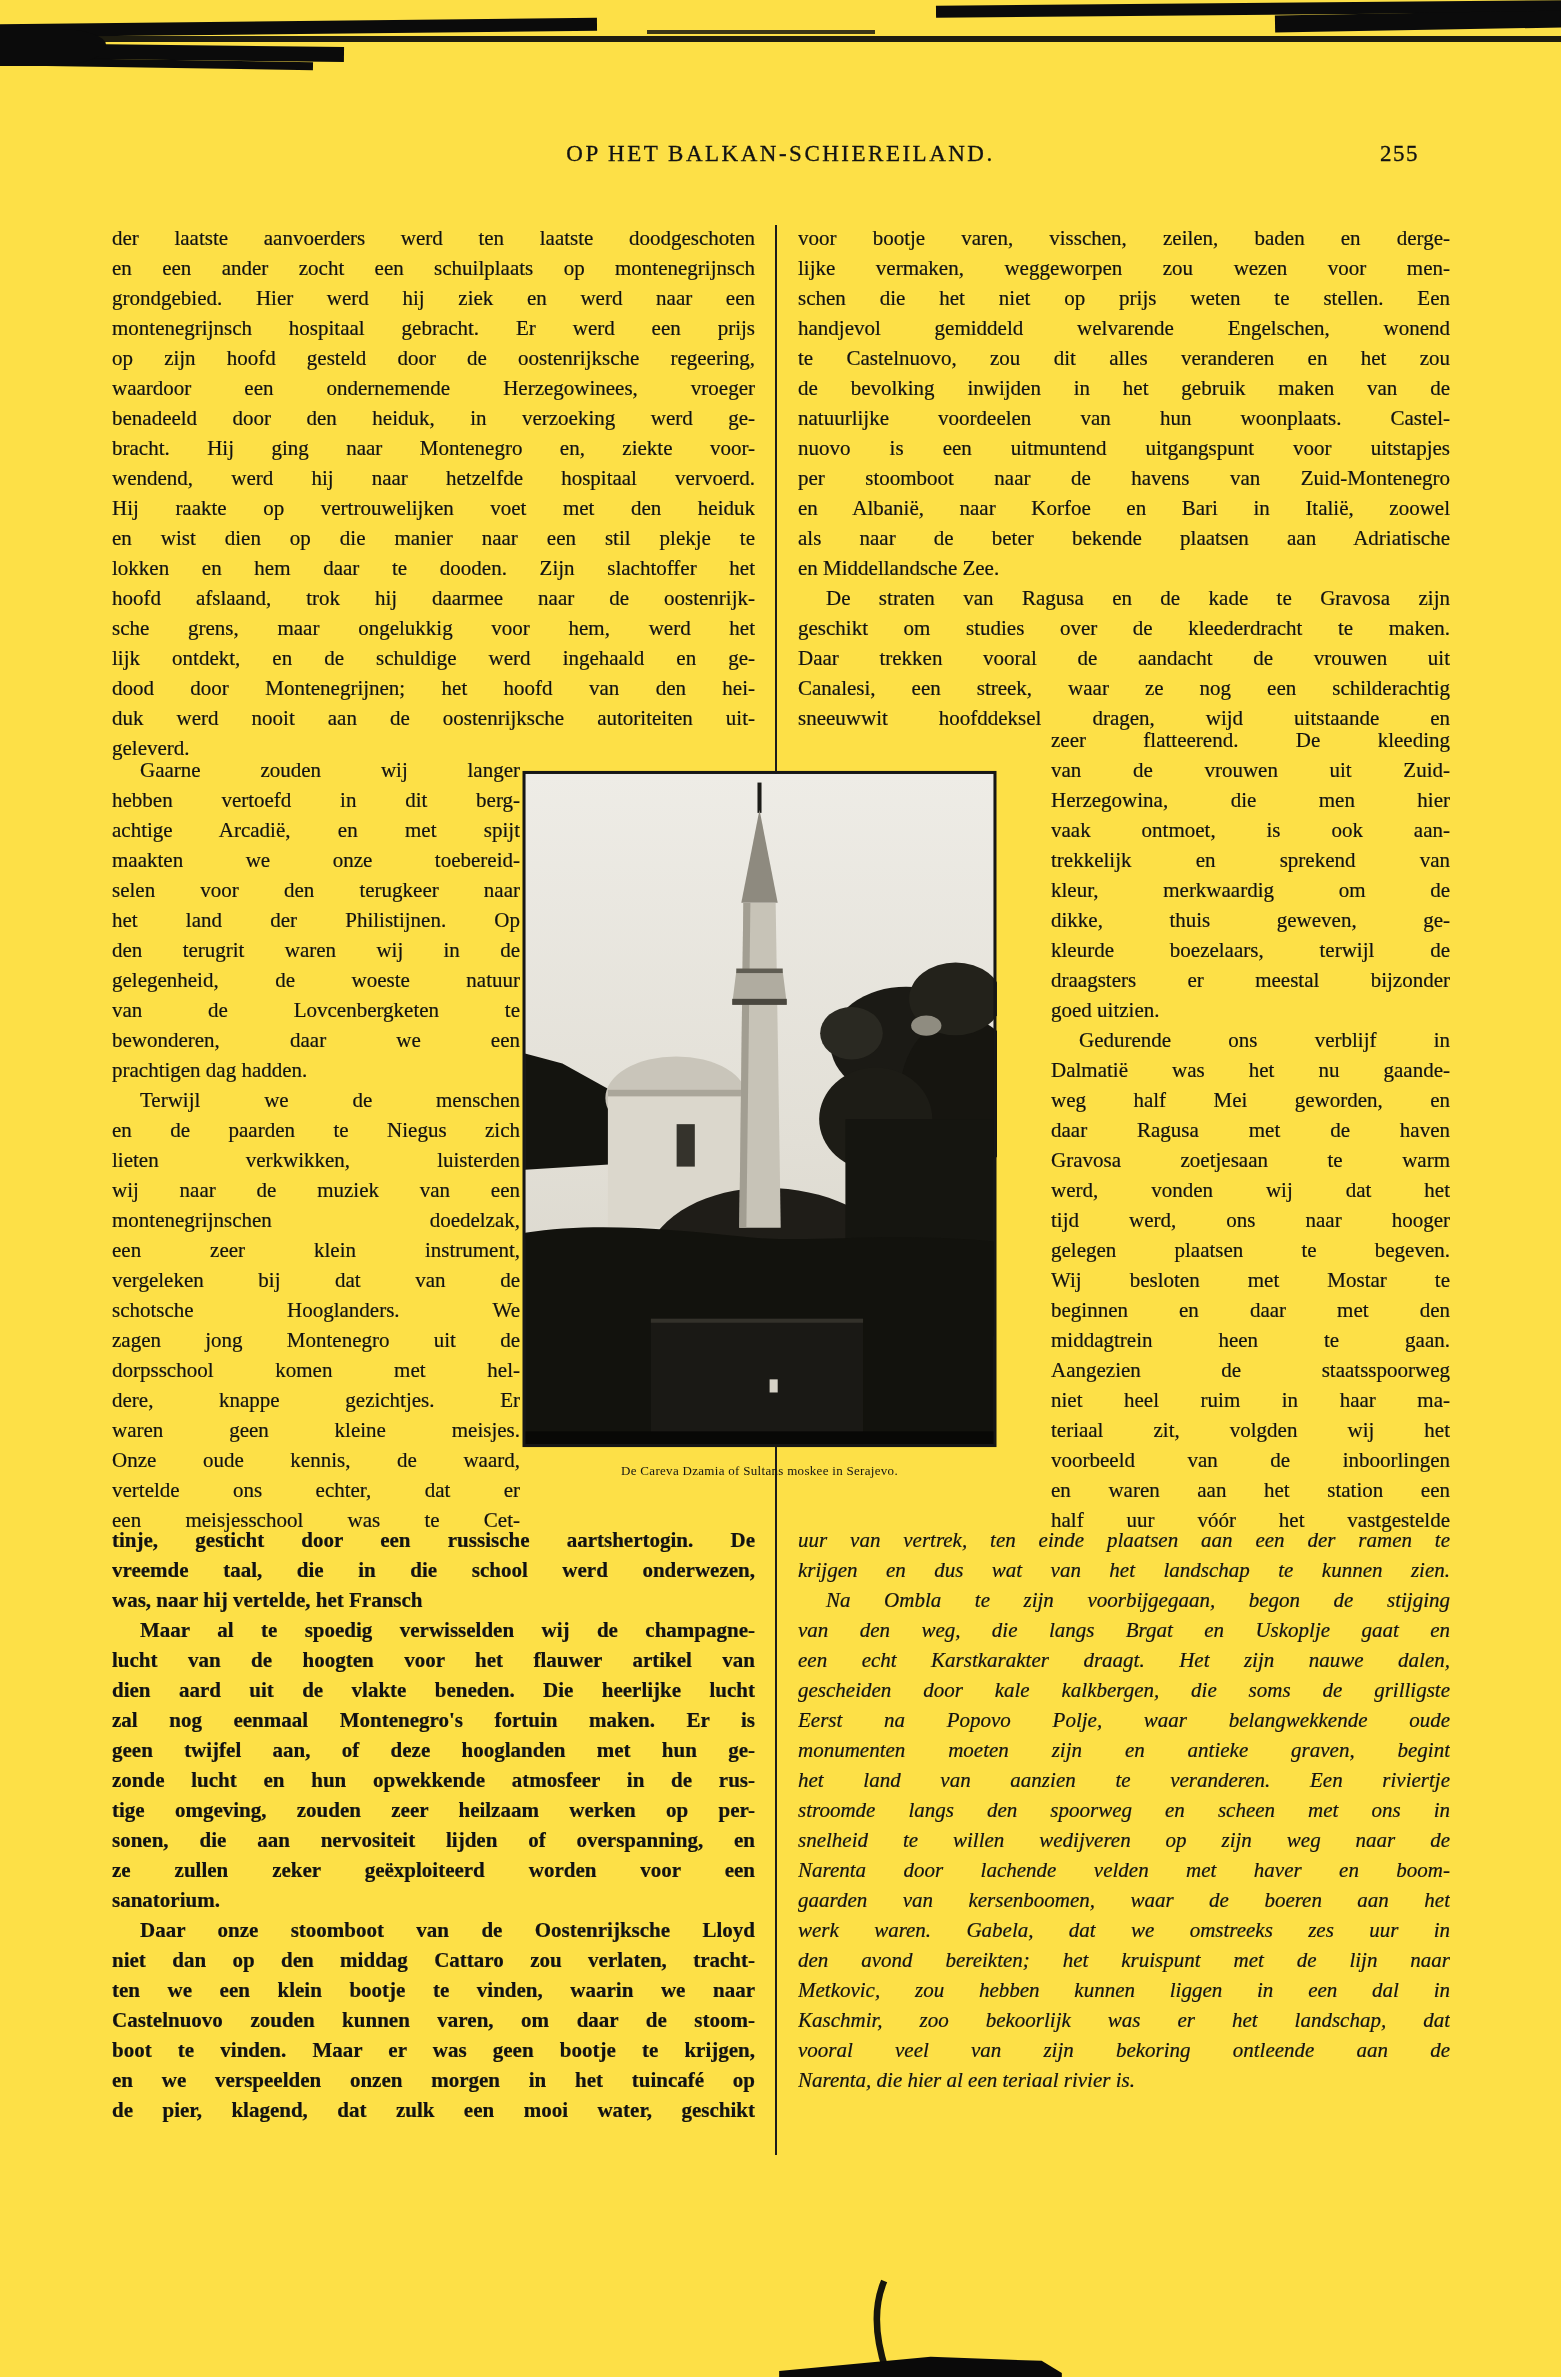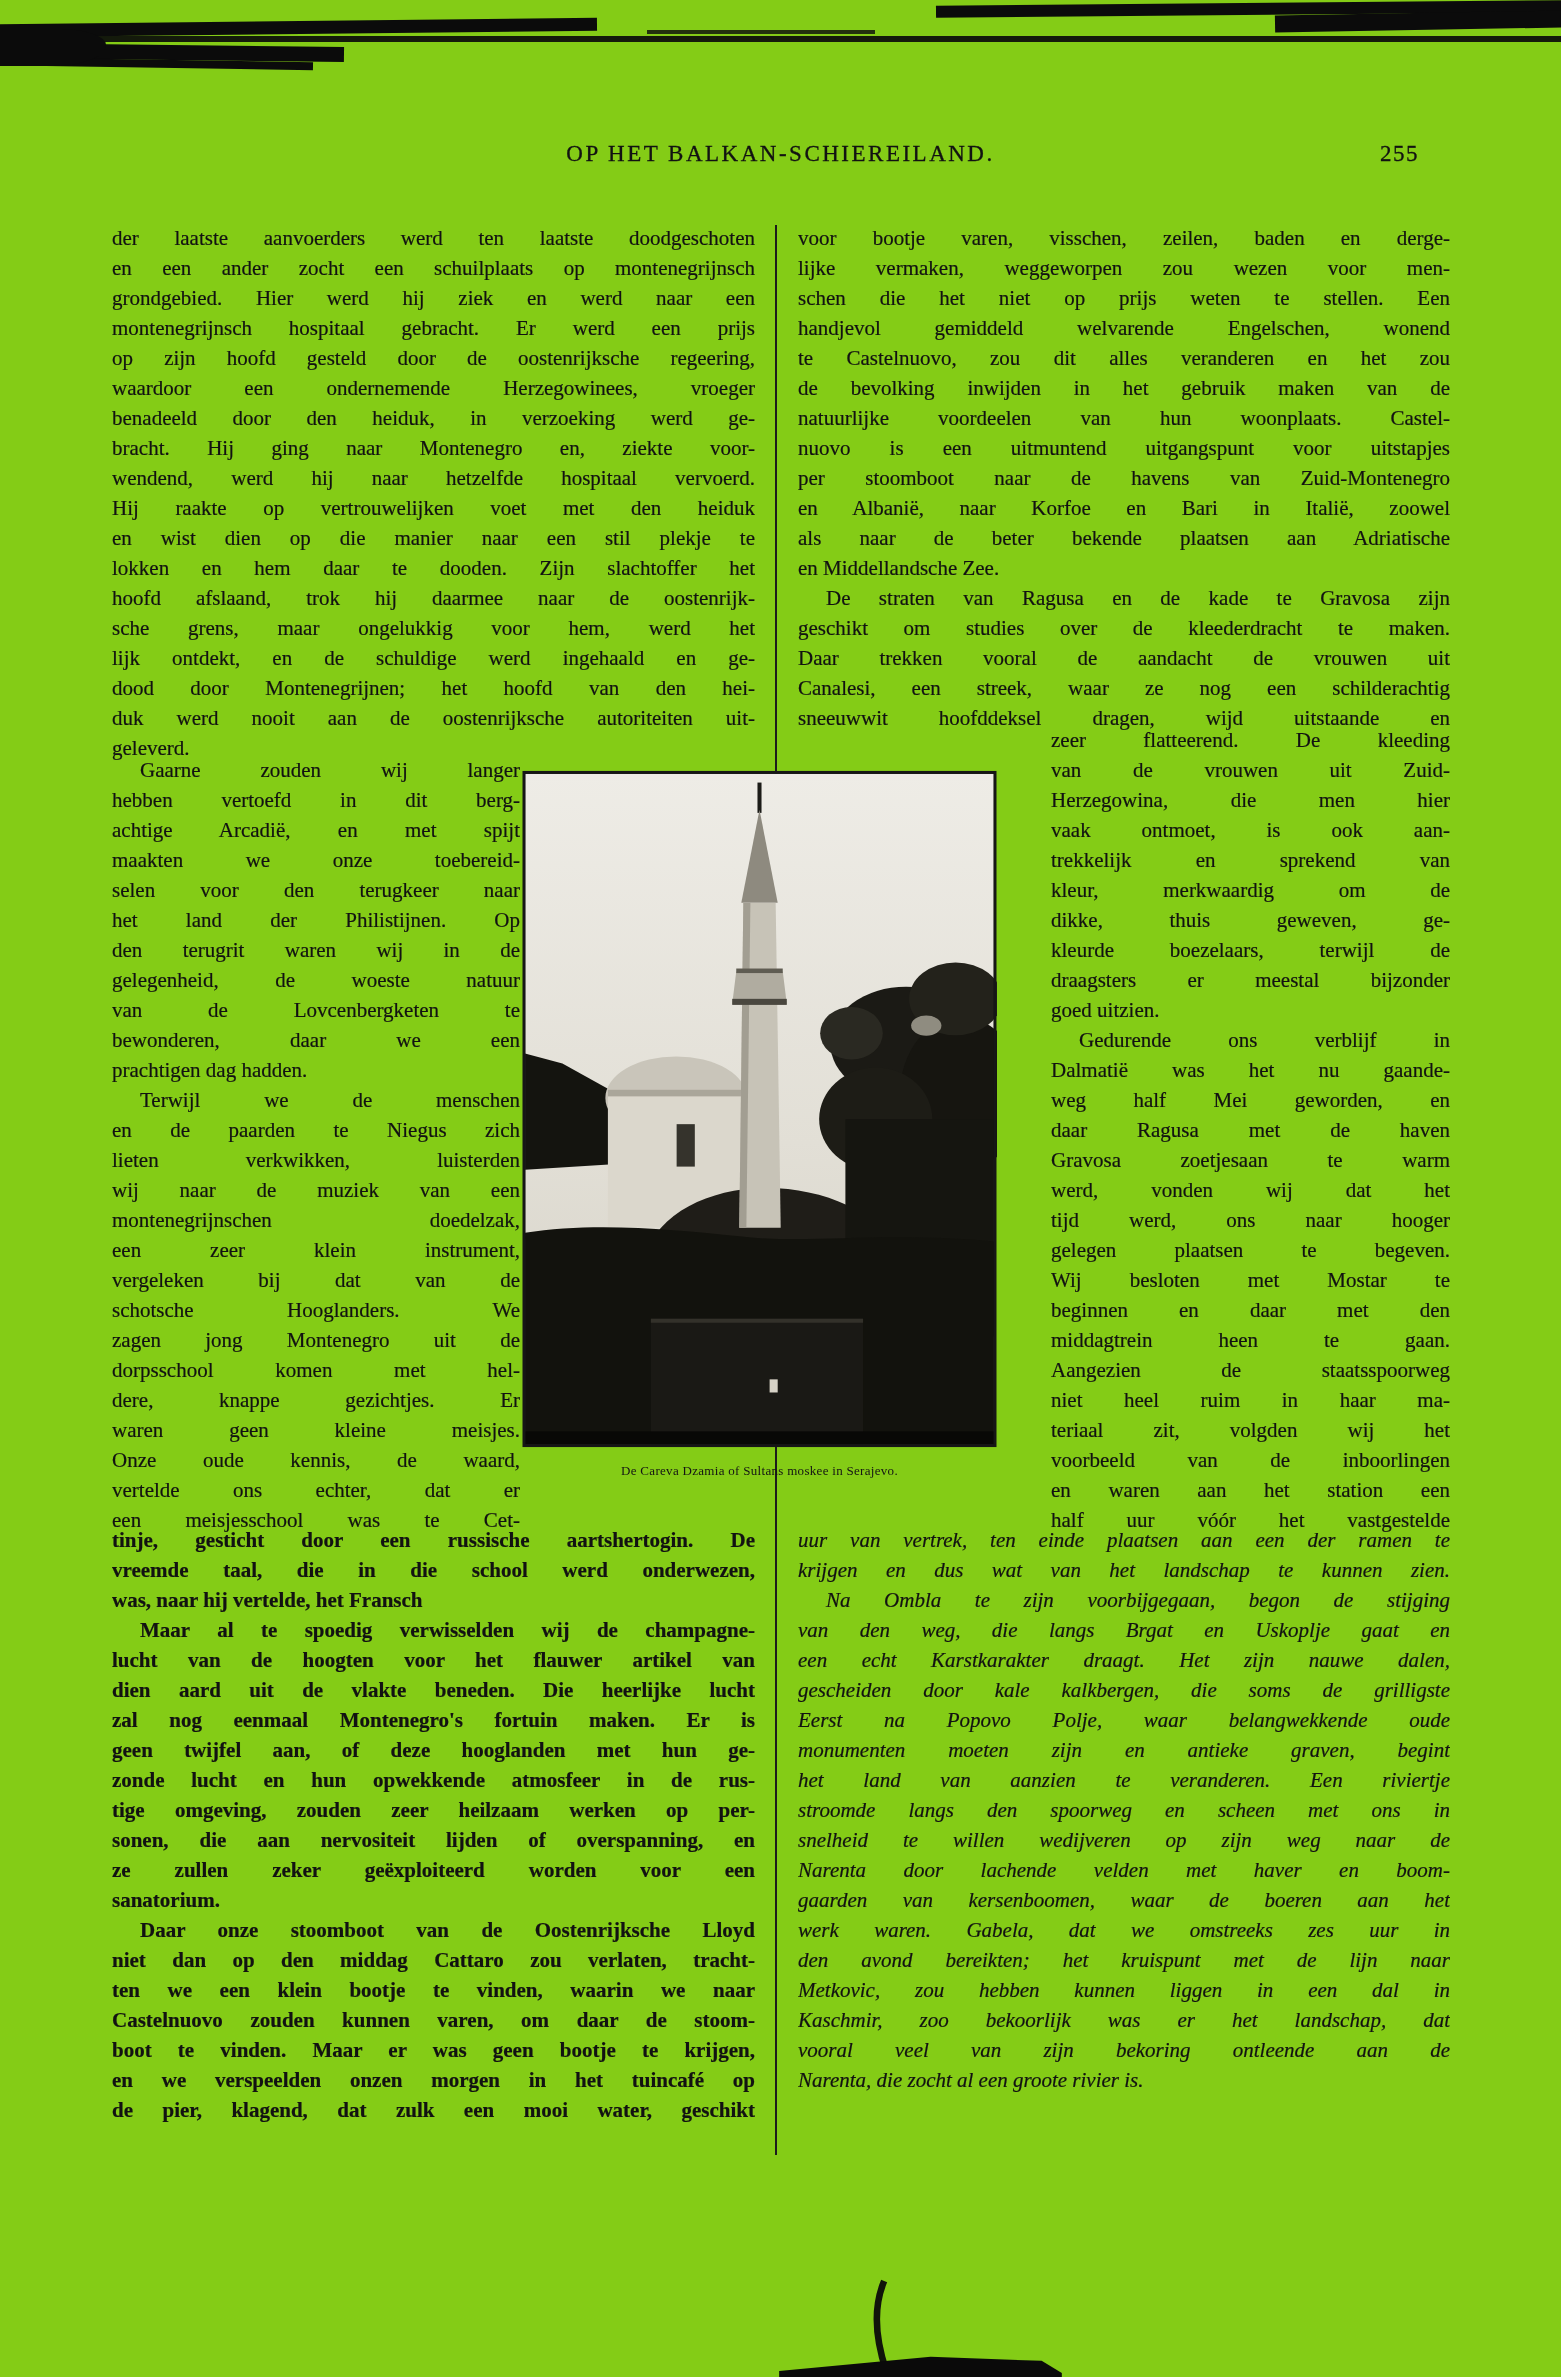--- a/index.html
+++ b/index.html
@@ -1,18 +1,18 @@
 <!DOCTYPE html>
 <html style="font-size:8px"><head>
 <meta charset="utf-8">
 <style>
   html,body { margin:0; padding:0; }
   body { width:1562px; height:2377px; background:#fcfcfa; overflow:hidden;
          font-family:"Liberation Serif","DejaVu Serif",serif; }
-  .page { position:relative; width:1562px; height:2377px; background:#84cc16; }
+  .page { position:relative; width:1562px; height:2377px; background:#fde047; }
 
   
   .artifact { position:absolute; background:#0b0b0b; }
   .a1 { left:0; top:21px; width:597px; height:13px; transform:rotate(-0.6deg); }
   .a2 { left:0; top:36px; width:1562px; height:6px; opacity:.92; }
   .a3 { left:0; top:45px; width:344px; height:15px; transform:rotate(0.7deg); }
   .a4 { left:30px; top:60px; width:283px; height:8px; transform:rotate(0.9deg); }
   .a5 { left:936px; top:3px; width:626px; height:12px; transform:rotate(-0.5deg); }
   .a6 { left:1275px; top:13px; width:287px; height:17px; transform:rotate(-1deg); }
   .a7 { left:0; top:29px; width:106px; height:37px; border-radius:0 60% 70% 0 / 0 60% 80% 0; }
@@ -196,21 +196,21 @@
       <div class="line">het land van aanzien te veranderen. Een riviertje</div>
       <div class="line">stroomde langs den spoorweg en scheen met ons in</div>
       <div class="line">snelheid te willen wedijveren op zijn weg naar de</div>
       <div class="line">Narenta door lachende velden met haver en boom-</div>
       <div class="line">gaarden van kersenboomen, waar de boeren aan het</div>
       <div class="line">werk waren. Gabela, dat we omstreeks zes uur in</div>
       <div class="line">den avond bereikten; het kruispunt met de lijn naar</div>
       <div class="line">Metkovic, zou hebben kunnen liggen in een dal in</div>
       <div class="line">Kaschmir, zoo bekoorlijk was er het landschap, dat</div>
       <div class="line">vooral veel van zijn bekoring ontleende aan de</div>
-      <div class="line end">Narenta, die zocht al een groote rivier is.</div>
+      <div class="line end">Narenta, die hier al een teriaal rivier is.</div>
     </div>
 
   <div class="figure">
     <svg width="475" height="678" viewBox="0 0 940 1340">
       <defs>
         <linearGradient id="sky" x1="0" y1="0" x2="0" y2="1">
           <stop offset="0" stop-color="#eeece6"></stop>
           <stop offset="0.55" stop-color="#e2dfd6"></stop>
           <stop offset="1" stop-color="#d4d0c5"></stop>
         </linearGradient>

